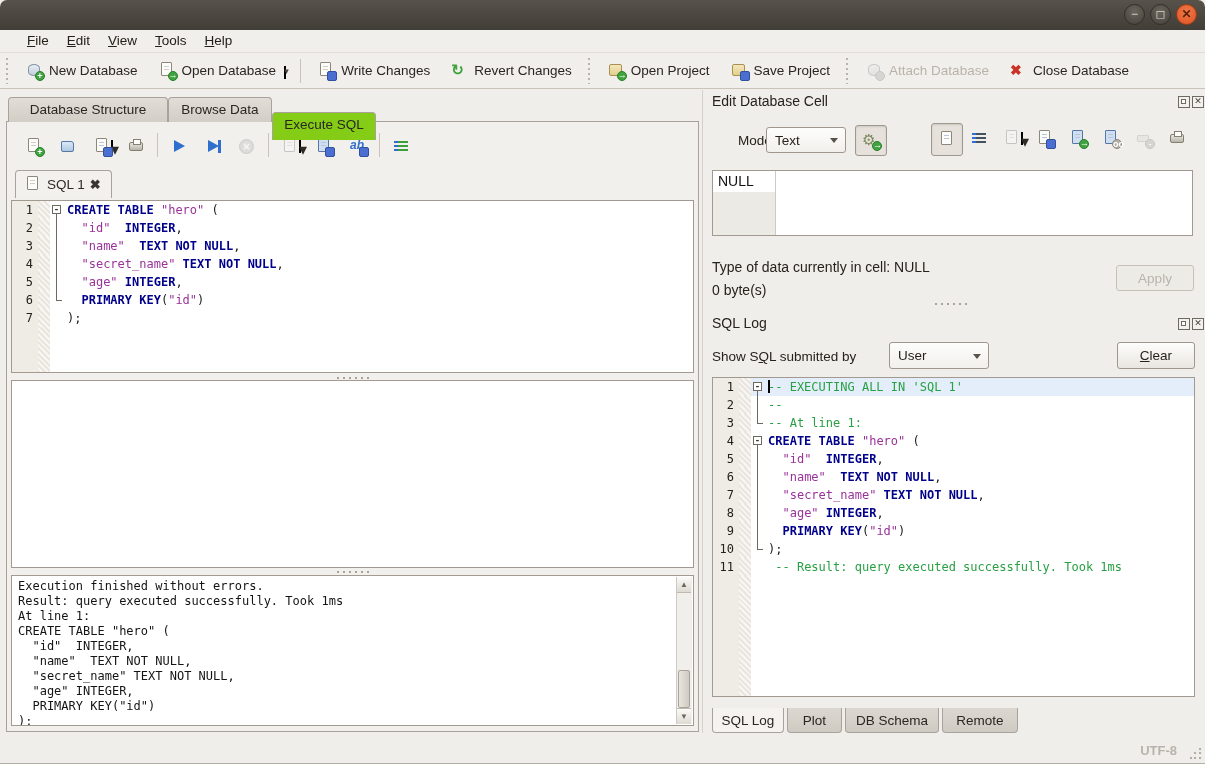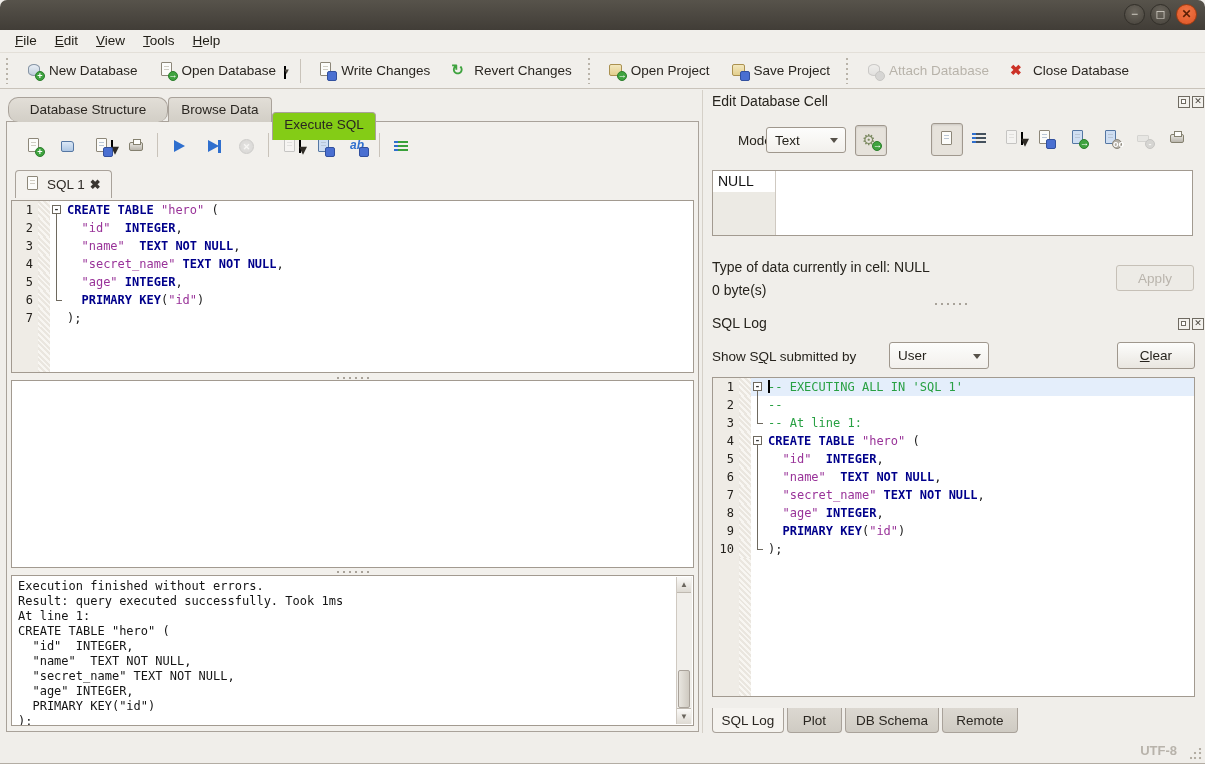--- a/index.html
+++ b/index.html
@@ -11,21 +11,21 @@
     background:linear-gradient(#57534b,#413d37);border-radius:7px 7px 0 0;
     display:flex;align-items:center;justify-content:center;}
   #title-text{color:#e9e5dc;font-size:13px;font-weight:bold;}
   #win-controls{position:absolute;right:8px;top:4px;display:flex;gap:5px;}
   .wbtn{width:21px;height:21px;border-radius:50%;background:radial-gradient(circle at 50% 35%,#6a655c,#45413a);
     border:1px solid #322f29;color:#d9d5cc;font-size:12px;line-height:19px;text-align:center;box-sizing:border-box;}
   .wbtn.close{background:radial-gradient(circle at 50% 35%,#f07746,#dd5426);border-color:#a03c10;color:#5c1f05;font-weight:bold;}
 
   
   #menubar{position:absolute;left:0;top:30px;width:1205px;height:23px;background:#f1efeb;
-    display:flex;align-items:center;padding-left:6px;box-sizing:border-box;border-bottom:1px solid #e3dfd8;}
+    display:flex;align-items:center;padding-left:18px;box-sizing:border-box;border-bottom:1px solid #e3dfd8;}
   .menu-item{padding:2px 9px 3px 9px;font-size:13.5px;color:#232019;}
   .mn{text-decoration:underline;}
 
   
   #toolbar{position:absolute;left:0;top:53px;width:1205px;height:36px;background:#f1efeb;
     display:flex;align-items:center;border-bottom:1px solid #c9c3ba;box-sizing:border-box;}
   .tb-handle{width:7px;height:26px;margin:0 4px;
     background:repeating-linear-gradient(#b9b3a9 0 2px,transparent 2px 5px);
     background-size:2px 100%;background-repeat:repeat-y;background-position:2px 0;}
   .tb-sep{width:1px;height:24px;background:#c9c3ba;margin:0 6px;}
@@ -583,32 +583,40 @@
         <span class="ln">10</span>
         <span class="hatch"></span>
         <span class="cright">
           <span class="fcell">
             <span class="fm-vtop"></span>
             <span class="fm-h"></span>
           </span>
           <span class="ctext"><span class="tk-tx">);</span></span>
         </span>
       </div>
+      <div class="crow">
+        <span class="ln">11</span>
+        <span class="hatch"></span>
+        <span class="cright">
+          <span class="fcell"></span>
+          <span class="ctext"><span class="tk-tx"> </span><span class="tk-cm">-- Result: query executed successfully. Took 1ms</span></span>
+        </span>
+      </div>
       <div class="crow-fill">
         <span class="ln"></span>
         <span class="hatch"></span>
         <span class="cright"></span>
       </div>
     </div>
 
   <div id="statusbar">
     <span id="encoding">UTF-8</span>
     <div id="grip"></div>
   </div>
-<div class="main-tab" style="left: 8px; width: 160px; top: 97px; height: 25px; border-radius: 10px;">Database Structure</div>
+<div class="main-tab" style="left: 8px; width: 160px; top: 97px; height: 25px;">Database Structure</div>
     <div class="main-tab" style="left: 168px; width: 104px; top: 97px; height: 25px;">Browse Data</div>
     <div class="main-tab active" style="left: 272px; width: 104px; top: 94px; height: 28px;">Execute SQL</div>
     <div class="toolbtn pressed" style="left: 931px; top: 123px; width: 30px; height: 31px; position: absolute;">
       <span class="tbi">
         <span class="pg"></span>
       </span>
     </div>
     <div class="toolbtn" style="left: 964px; top: 123px; width: 30px; height: 31px; position: absolute;">
       <span class="tbi">
         <span class="str dark"></span>

